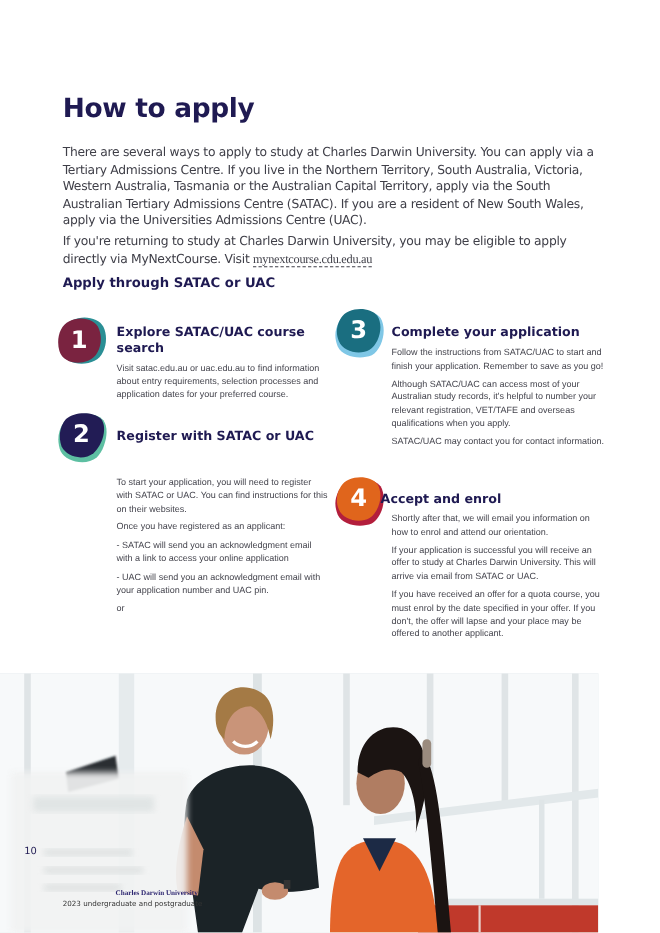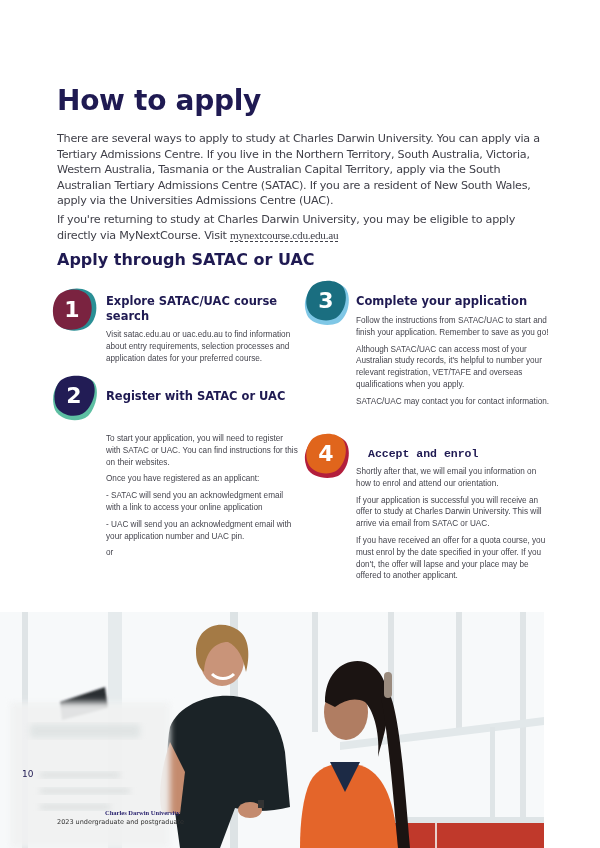--- a/index.html
+++ b/index.html
@@ -2,37 +2,37 @@
 <html><head>
   <meta charset="utf-8">
   <style>
     * { box-sizing: border-box; margin: 0; padding: 0; }
     html, body { width: 600px; height: 848px; background: #ffffff; overflow: hidden; }
     body { position: relative; font-family: "DejaVu Sans", sans-serif; color: #3b3b45; }
 
     .page-title {
       position: absolute; left: 57px; top: 84px;
       font-family: "DejaVu Sans", sans-serif; font-weight: bold;
-      font-size: 28px; letter-spacing: -0.3px; color: #1f1a52;
+      font-size: 24px; letter-spacing: -0.3px; color: #1f1a52;
     }
     .intro {
       position: absolute; left: 57px; width: 490px;
       font-size: 11.2px; line-height: 15.6px; color: #3f3f48;
       font-family: "DejaVu Sans", sans-serif; letter-spacing: -0.25px;
     }
     .intro-1 { top: 131px; }
     .intro-2 { top: 212px; }
     .link {
       color: #3f3f48; text-decoration: none;
       border-bottom: 1px dashed #3f3f48;
       font-family: Liberation Serif, serif;
     }
     .section-heading {
       position: absolute; left: 57px; top: 250px;
-      font-weight: bold; font-size: 16px; color: #1f1a52;
+      font-weight: bold; font-size: 12px; color: #1f1a52;
       font-family: "DejaVu Sans", sans-serif;
     }
 
     .step { position: absolute; }
     .badge {
       position: absolute; width: 44px; height: 44px;
     }
     .badge svg { position: absolute; left: 0; top: 0; }
     .badge-num {
       position: absolute; left: 0; top: 0; width: 44px; height: 44px;
@@ -127,21 +127,21 @@
 </div>
 
 <div class="step" style="left:304px; top:432px; width:245px;">
   <div class="badge" style="left:0; top:0;">
     <svg width="48" height="48" viewBox="0 0 48 48">
       <path d="M4 14 C10 2 34 0 42 10 C48 20 44 38 34 44 C24 48 8 46 3 36 C0 28 0 22 4 14 Z" fill="#b31e3c"></path>
       <path d="M6 10 C12 0 32 -1 39 8 C45 17 41 33 32 39 C23 44 8 41 4 31 C1 24 2 16 6 10 Z" fill="#e0651c"></path>
     </svg>
     <div class="badge-num" style="width:44px; height:42px;">4</div>
   </div>
-  <div class="step-title" style="left:64px; top:14px; width:195px;font-family:Liberation Mono, monospace;">Accept and enrol</div>
+  <div class="step-title" style="left:42px; top:14px; width:195px;">Accept and enrol</div>
   <div class="step-body" style="left:52px; top:34px; width:196px;">
     <p>Shortly after that, we will email you information on how to enrol and attend our orientation.</p>
     <p>If your application is successful you will receive an offer to study at Charles Darwin University. This will arrive via email from SATAC or UAC.</p>
     <p>If you have received an offer for a quota course, you must enrol by the date specified in your offer. If you don't, the offer will lapse and your place may be offered to another applicant.</p>
   </div>
 </div>
 
 <div class="photo">
   <svg width="544" height="236" viewBox="0 0 544 236">
     <defs>

